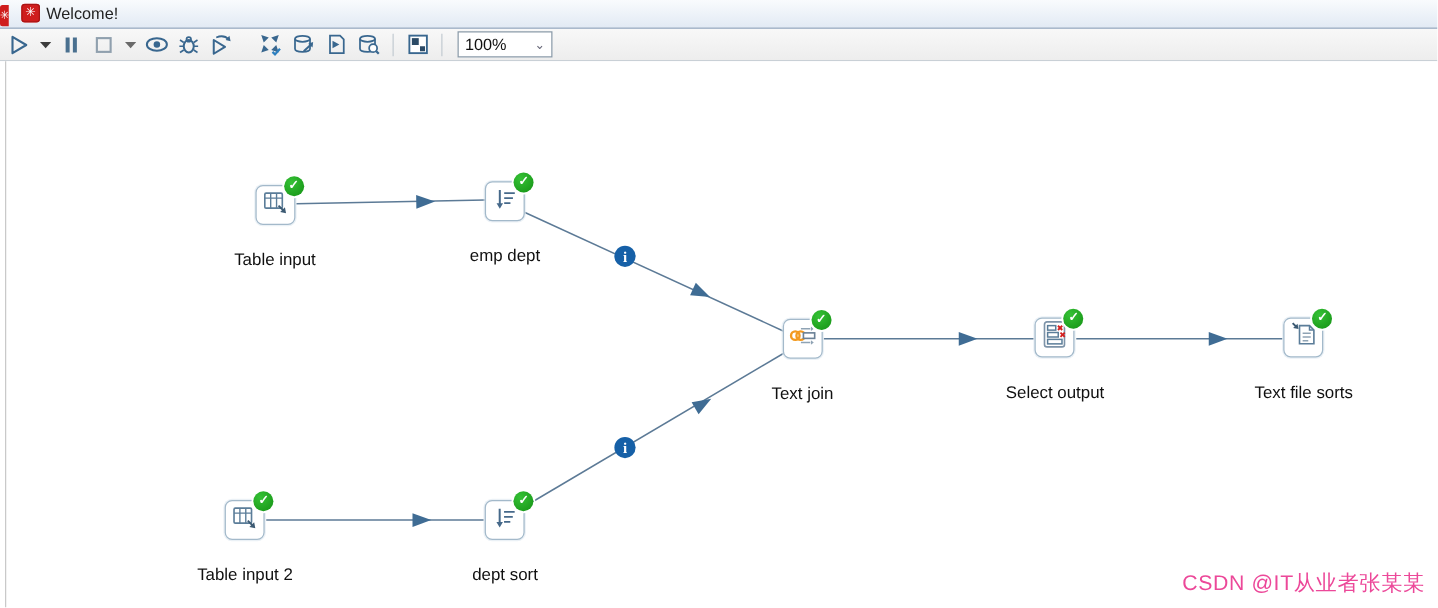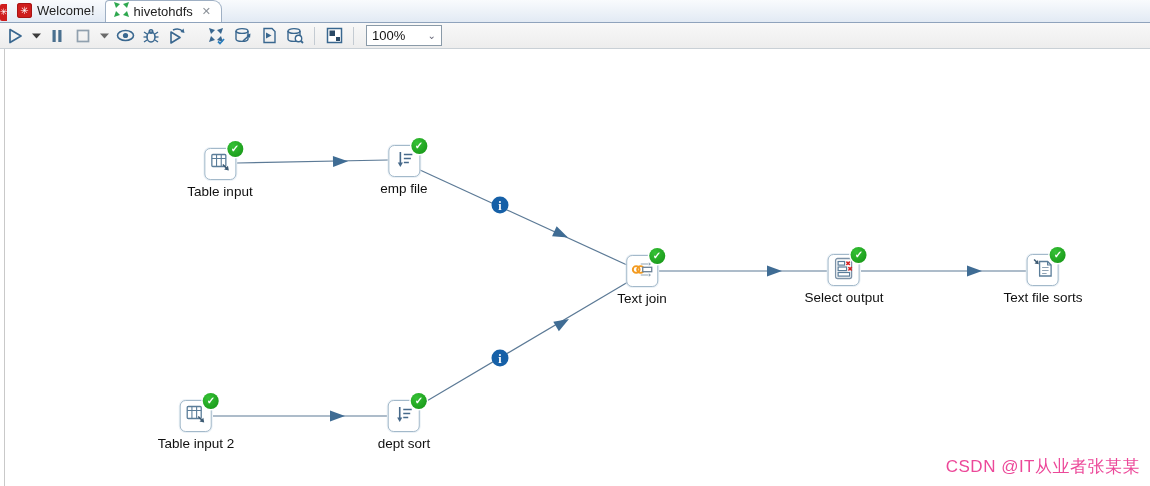--- a/index.html
+++ b/index.html
@@ -42,54 +42,40 @@
   .canvas-left-border { position:absolute; left:4px; top:0; width:1px;
     height:437px; background:#c9c9c9; }
   .hops { position:absolute; left:0; top:0; }
 
   .node { position:absolute; display:flex; flex-direction:column;
     align-items:center; transform:translateX(-50%); cursor:default; }
   .node-icon { position:relative; width:32px; height:32px; background:#fff;
     border:1px solid #a3b9ca; border-radius:6px; display:flex;
     align-items:center; justify-content:center;
     box-shadow:0 0 0 1px rgba(222,232,240,.6); }
-  .node-label { margin-top:4px; font-size:13.5px; color:#101010; white-space:nowrap; }
+  .node-label { margin-top:20px; font-size:13.5px; color:#101010; white-space:nowrap; }
   .badge { position:absolute; right:-8px; top:-8px; width:16px; height:16px;
     border-radius:50%; background:radial-gradient(circle at 35% 30%, #35c135, #149114);
     box-shadow:0 0 0 1.5px #fff; color:#fff; font-size:10px; font-weight:bold;
     display:flex; align-items:center; justify-content:center; line-height:1; }
 
   .watermark { position:absolute; right:10px; bottom:8px; font-size:17px;
     color:#ec4899; letter-spacing:.5px; }
 </style>
 </head>
 <body>
 
 <div class="tabbar">
   <div class="tab-sliver">✳</div>
 
   <div class="tab inactive">
     <span class="welcome-icon">✳</span>
     <span>Welcome!</span>
   </div>
 
-  <div class="tab active">
-    <span>
-      <svg width="15" height="15" viewBox="0 0 15 15">
-        <g fill="#2fa84f">
-          <polygon points="0,0 6,2 2,6"></polygon>
-          <polygon points="15,0 13,6 9,2"></polygon>
-          <polygon points="0,15 2,9 6,13"></polygon>
-          <polygon points="15,15 9,13 13,9"></polygon>
-        </g>
-      </svg>
-    </span>
-    <span>hivetohdfs</span>
-    <span class="tab-close">✕</span>
-  </div>
 </div>
 
 <div class="toolbar">
   <div class="tbtn">
     <svg width="18" height="18" viewBox="0 0 18 18">
         <polygon points="4,2.5 15,9 4,15.5" fill="none" stroke="#39678f" stroke-width="1.7" stroke-linejoin="round"></polygon>
       </svg>
   </div>
   <div class="tbtn narrow">
     <svg width="9" height="9" viewBox="0 0 9 9">
@@ -259,21 +245,21 @@
         <svg width="24" height="24" viewBox="0 0 24 24">
           <line x1="8" y1="5" x2="8" y2="17" stroke="#46698a" stroke-width="1.6"></line>
           <polygon points="8,20 5.4,15.5 10.6,15.5" fill="#46698a"></polygon>
           <line x1="11.5" y1="7.5" x2="20" y2="7.5" stroke="#46698a" stroke-width="1.5"></line>
           <line x1="11.5" y1="11.5" x2="18.5" y2="11.5" stroke="#46698a" stroke-width="1.5"></line>
           <line x1="11.5" y1="15.5" x2="16.5" y2="15.5" stroke="#46698a" stroke-width="1.5"></line>
         </svg>
       </span>
       <span class="badge">✓</span>
     </div>
-    <div class="node-label">emp file</div>
+    <div class="node-label">emp dept</div>
   </div>
 
   <div class="node" style="left:642px; top:206px;">
     <div class="node-icon">
       <span>
         <svg width="25" height="25" viewBox="0 0 25 25">
           <circle cx="7" cy="12.5" r="3.4" fill="none" stroke="#f39a1f" stroke-width="1.9"></circle>
           <circle cx="11.3" cy="12.5" r="3.4" fill="none" stroke="#f39a1f" stroke-width="1.9"></circle>
           <path d="M11.5,7 h7.5 M11.5,18 h7.5" stroke="#8fa3b4" stroke-width="1.2" fill="none"></path>
           <polygon points="19.5,5.2 21.8,7 19.5,8.8" fill="#8fa3b4"></polygon>

